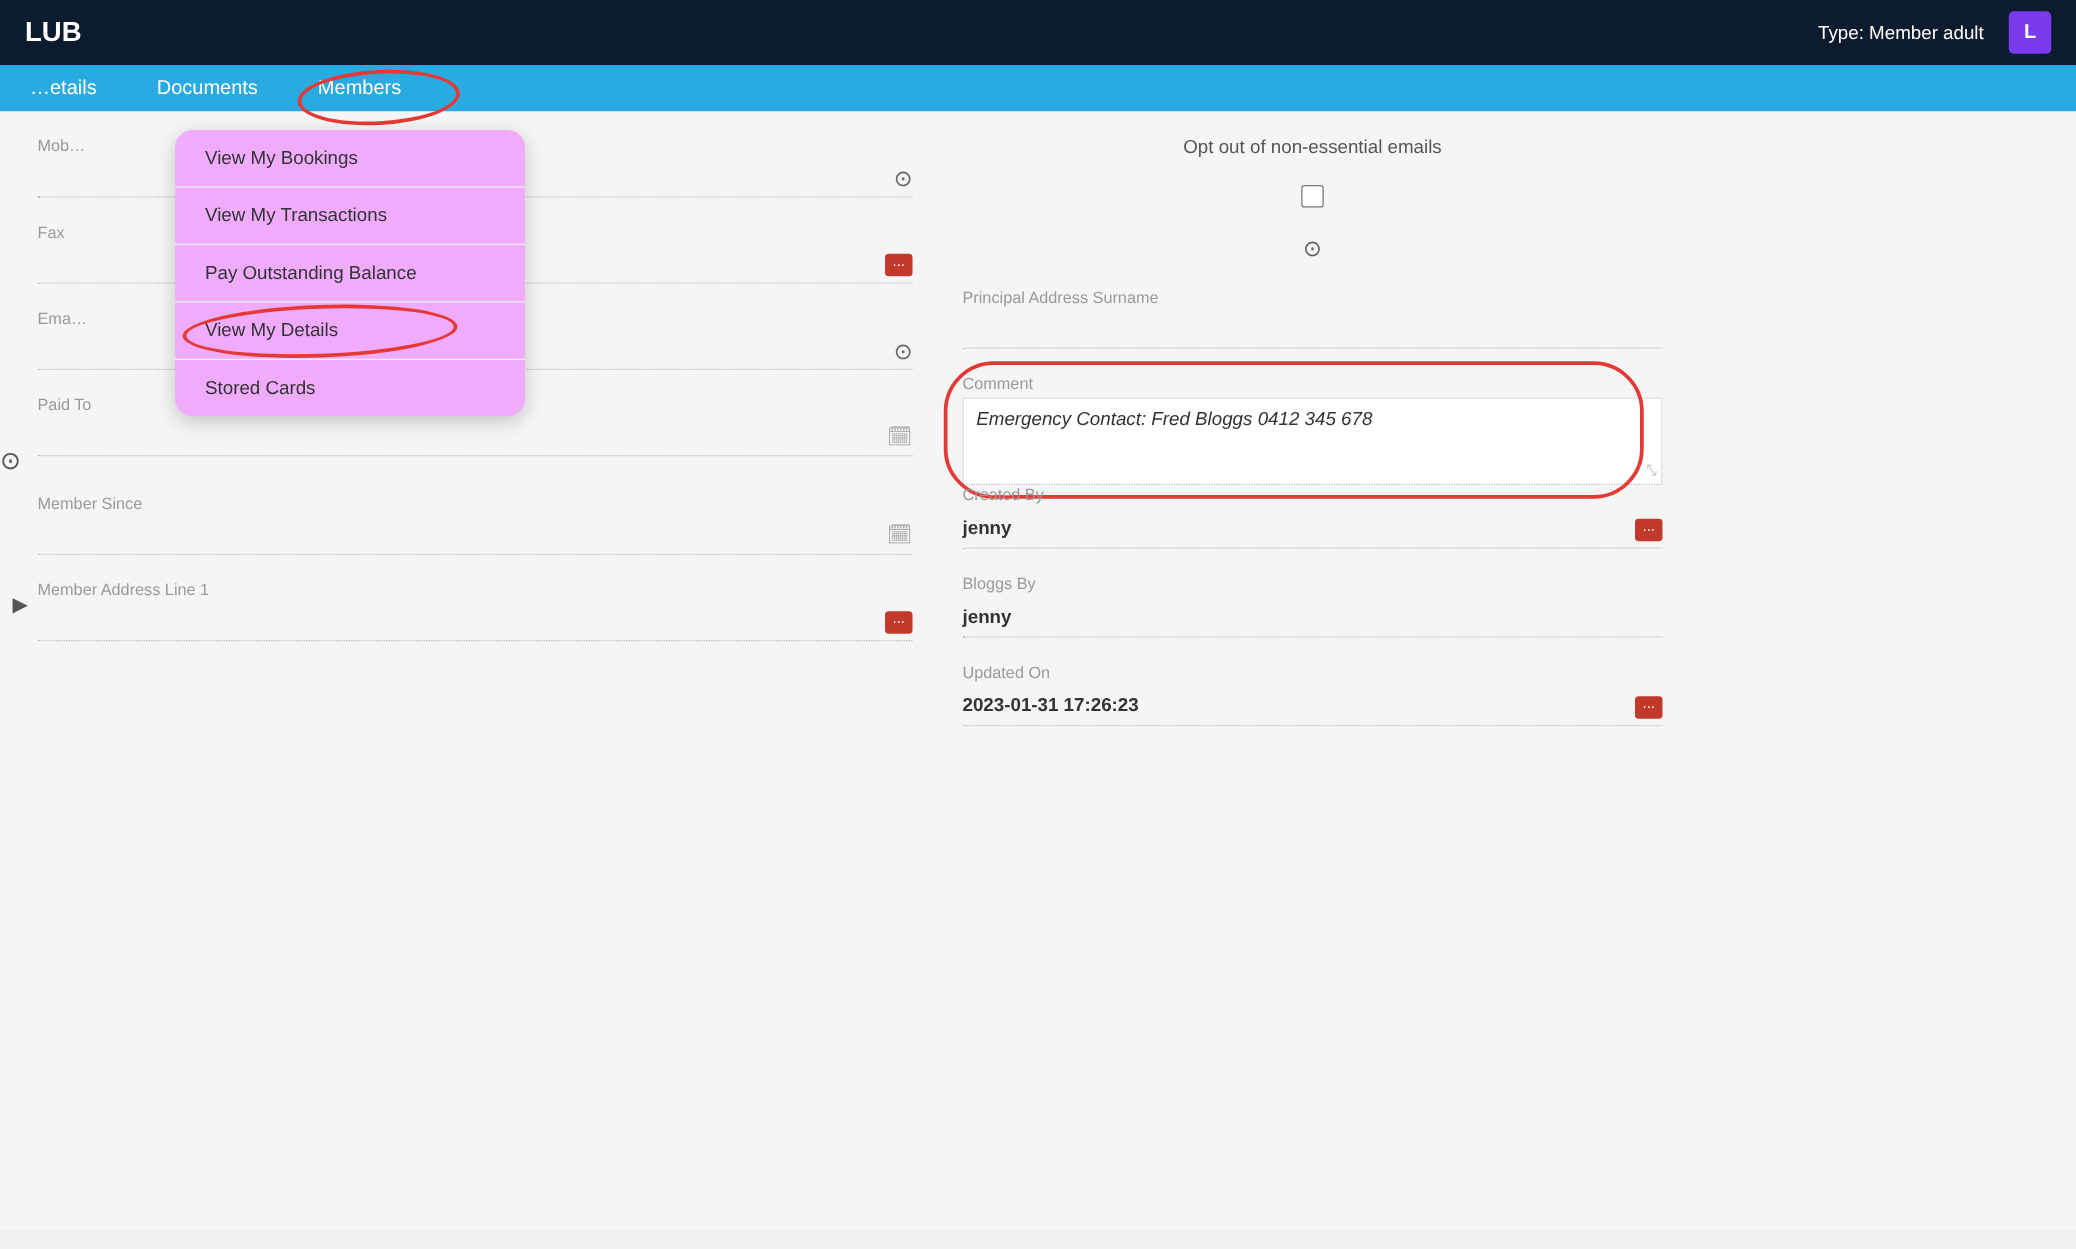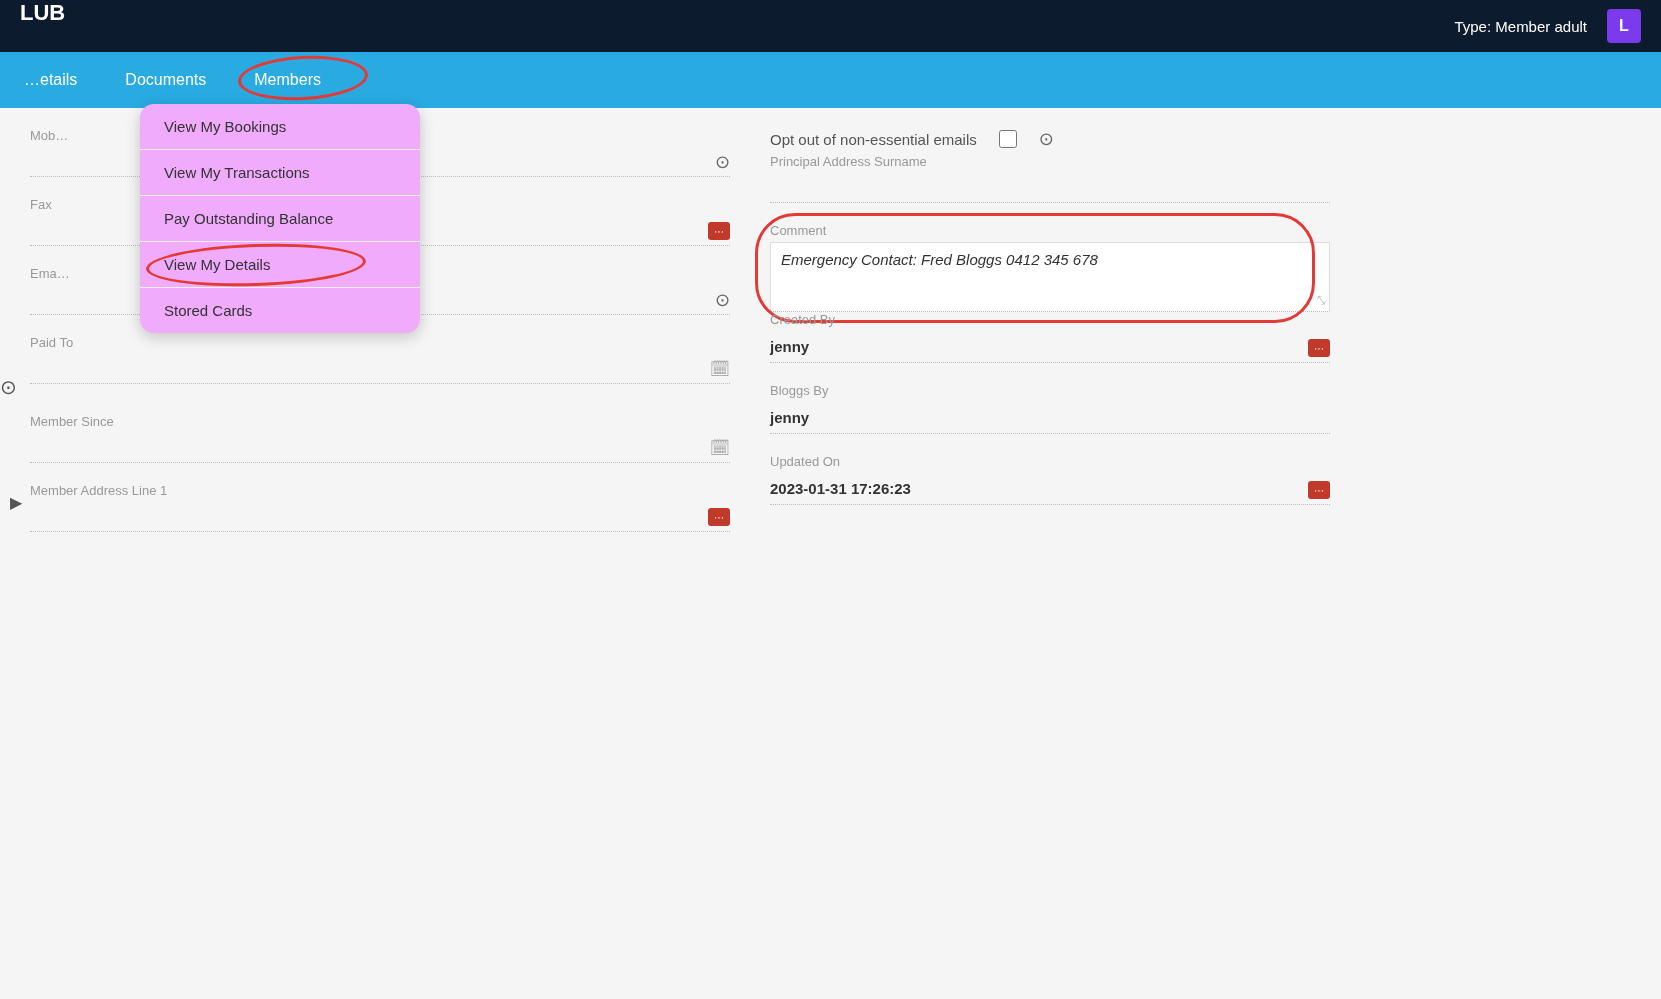--- a/index.html
+++ b/index.html
@@ -3,20 +3,21 @@
   <meta charset="utf-8">
   <style>
     * { box-sizing: border-box; margin: 0; padding: 0; }
     body { font-family: Arial, sans-serif; background: #f0f0f0; overflow: hidden; }
 
     
     .top-header {
       background: #0d1b2e;
       height: 52px;
       display: flex;
+      align-items: center;
       justify-content: space-between;
       padding: 0 20px;
     }
     .top-header .club-title {
       color: white;
       font-size: 22px;
       font-weight: bold;
     }
     .top-header .member-type {
       color: white;
@@ -34,21 +35,21 @@
       align-items: center;
       justify-content: center;
       color: white;
       font-weight: bold;
       font-size: 16px;
     }
 
     
     .nav-bar {
       background: #29abe2;
-      height: 56px;
+      height: 37px;
       display: flex;
       align-items: center;
       padding: 0 0px;
       position: relative;
     }
     .nav-bar .nav-item {
       color: white;
       font-size: 16px;
       padding: 0 24px;
       height: 100%;
@@ -188,21 +189,22 @@
       bottom: 4px;
       color: #666;
       font-size: 18px;
     }
 
     
     .opt-out-row {
       display: flex;
       align-items: center;
       gap: 22px;
-      margin-bottom: 4px;
+      margin-bottom: 20px;
+      flex-direction: column;
     }
     .opt-out-label {
       font-size: 15px;
       color: #555;
     }
     .opt-out-checkbox {
       width: 18px;
       height: 18px;
       border: 2px solid #999;
       cursor: pointer;

